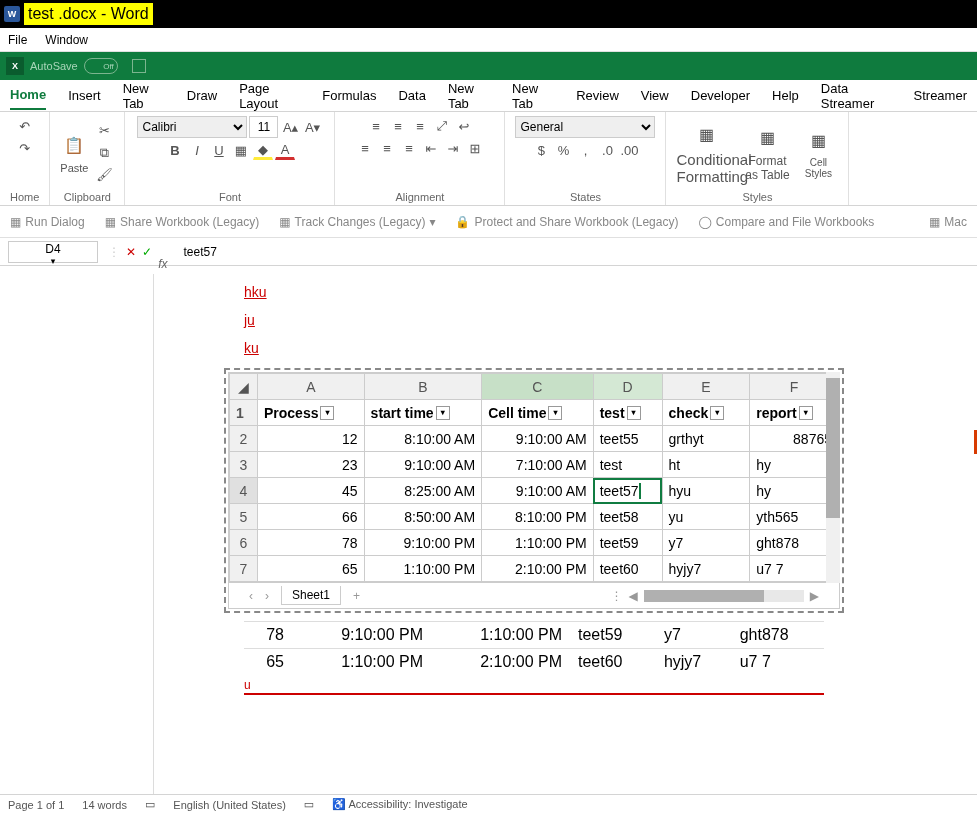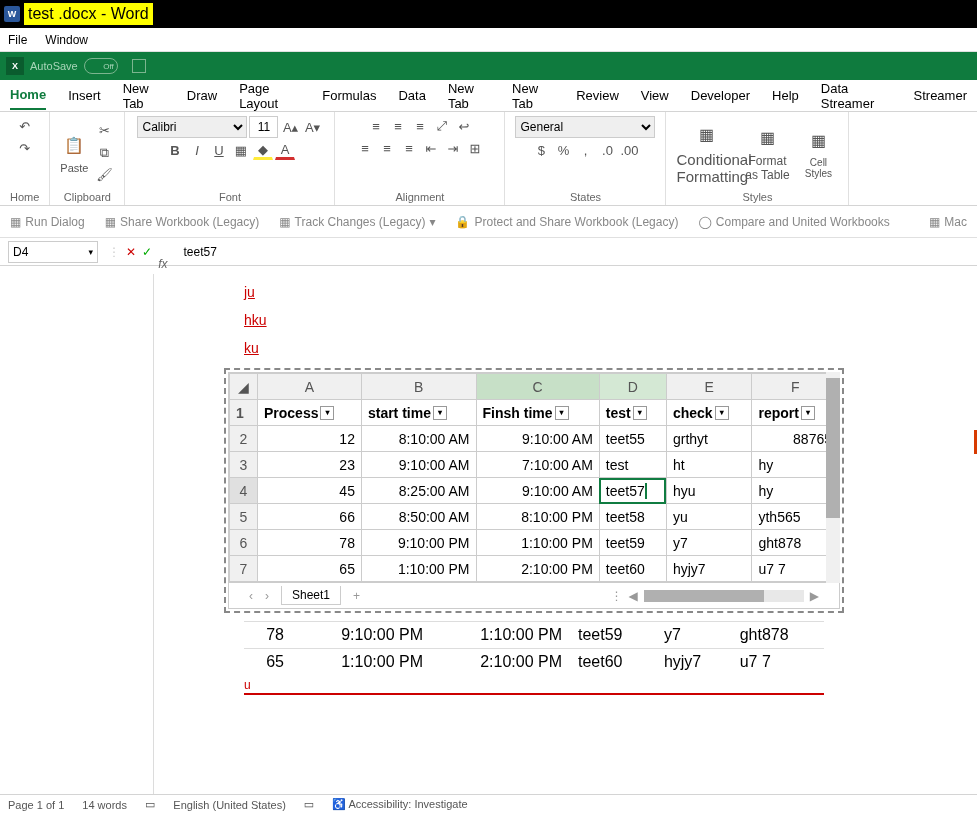--- a/index.html
+++ b/index.html
@@ -31,21 +31,21 @@
 .ribbon .fontname { width: 110px; }
 .ribbon .fsize { width: 29px; text-align: center; }
 .ribbon .minibtn { width: 20px; height: 20px; display: inline-flex; align-items: center; justify-content: center; border: 1px solid transparent; font-size: 13px; }
 .ribbon .row { display: flex; gap: 2px; align-items: center; }
 .ribbon .stack { display: flex; flex-direction: column; gap: 2px; }
 
 .legacybar { height: 32px; border-bottom: 1px solid #e0e0e0; display: flex; align-items: center; padding: 0 10px; font-size: 12px; color: #888; gap: 20px; }
 .legacybar span { display: flex; align-items: center; gap: 4px; }
 
 .formulabar { height: 28px; border-bottom: 1px solid #d4d4d4; display: flex; align-items: center; padding: 0 8px; font-size: 12px; gap: 6px; }
-.formulabar .cellref { width: 90px; height: 22px; border: 1px solid #ccc; padding: 0 4px; display: flex; align-items: center; justify-content: space-between; }
+.formulabar .cellref { width: 90px; height: 22px; border: 1px solid #ccc; padding: 0 4px; display: flex; align-items: center; justify-content: space-between; flex-direction: column; }
 .formulabar .fx { font-style: italic; color: #666; margin-top: 24px; }
 .formulabar .ficons { display: flex; gap: 6px; align-items: center; padding: 0 4px; }
 .formulabar .ficons .x { color: #c00; }
 .formulabar .ficons .chk { color: #0a0; }
 .formulabar .finput { flex: 1; padding: 0 6px; }
 
 .pagearea { position: absolute; top: 274px; left: 0; right: 0; bottom: 20px; background: #fff; display: flex; }
 .gutter { width: 154px; background: #fff; border-right: 1px solid #dcdcdc; }
 .page { flex: 1; padding: 10px 40px 10px 90px; position: relative; }
 
@@ -224,21 +224,21 @@
     </div>
     <div class="glabel">Styles</div>
   </div>
 </div>
 
 <div class="legacybar">
   <span>▦ <span>Run Dialog</span></span>
   <span>▦ <span>Share Workbook (Legacy)</span></span>
   <span>▦ <span>Track Changes (Legacy)</span> ▾</span>
   <span>🔒 <span>Protect and Share Workbook (Legacy)</span></span>
-  <span>◯ <span>Compare and United Workbooks</span></span>
+  <span>◯ <span>Compare and File Workbooks</span></span>
   <span style="margin-left:auto">▦ <span>Mac</span></span>
 </div>
 
 <div class="formulabar">
   <div class="cellref">
       <span>D4</span>
       <span style="font-size:9px">▾</span>
     </div>
   <div class="ficons">
     <span style="color:#ccc">⋮</span>
@@ -246,22 +246,22 @@
     <span class="chk">✓</span>
     <span class="fx">fx</span>
   </div>
   <div class="finput">teet57</div>
 </div>
 
 <div class="pagearea">
   <div class="gutter"></div>
   <div class="page">
     <div class="redlinks">
+      <a>hku</a>
       <a>ju</a>
-      <a>hku</a>
       <a>ku</a>
     </div>
 
     <div class="embed" style="margin-left:-20px">
       <div class="sheet">
         <table>
           <tbody>
               <tr>
             <th class="rowhdr">◢</th>
             <th>A</th>
@@ -275,21 +275,21 @@
             <td class="rowhdr">1</td>
             <td class="l"><span class="filtdrop">
                     <b>Process</b>
                     <span class="dd">▾</span>
                   </span></td>
             <td class="l"><span class="filtdrop">
                     <b>start time</b>
                     <span class="dd">▾</span>
                   </span></td>
             <td class="l"><span class="filtdrop">
-                    <b>Finsh time</b>
+                    <b>Cell time</b>
                     <span class="dd">▾</span>
                   </span></td>
             <td class="l"><span class="filtdrop">
                     <b>test</b>
                     <span class="dd">▾</span>
                   </span></td>
             <td class="l"><span class="filtdrop">
                     <b>check</b>
                     <span class="dd">▾</span>
                   </span></td>

